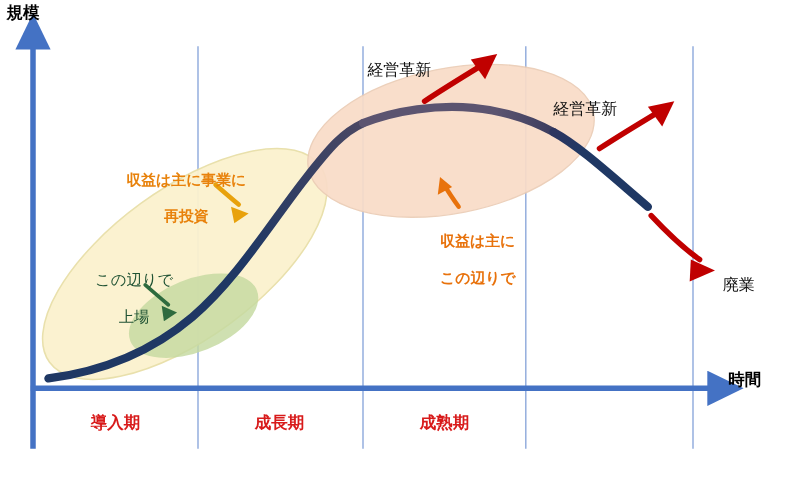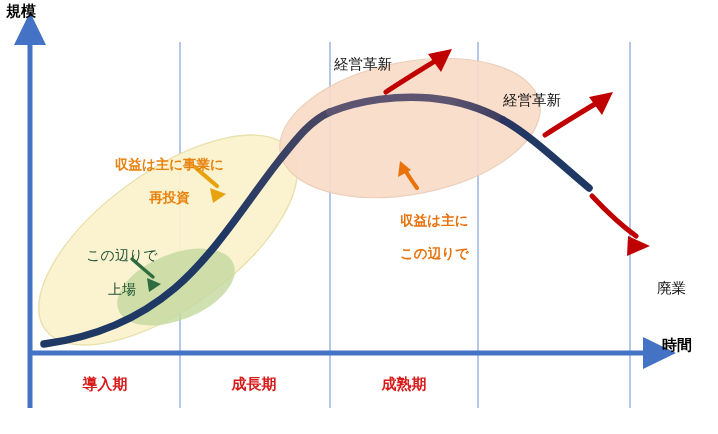--- a/index.html
+++ b/index.html
@@ -164,19 +164,19 @@
 
   <div class="lbl note-orange2" style="left:370px; top:196px; width:110px;">
     <span>収益は主に</span><br>
     <span>この辺りで</span>
   </div>
 
   <div class="lbl note-black" style="left:334px; top:56px; width:80px;">経営革新</div>
 
   <div class="lbl note-black" style="left:503px; top:92px; width:80px;">経営革新</div>
 
-  <div class="lbl note-end" style="left:657px; top:252px;margin-top:28px;">廃業</div>
+  <div class="lbl note-end" style="left:657px; top:252px;">廃業</div>
 
   <div class="lbl stage-label" style="left:55px; top:375px; width:100px;">導入期</div>
   <div class="lbl stage-label" style="left:354px; top:375px; width:100px;">成熟期</div>
   <div class="lbl stage-label" style="left:204px; top:375px; width:100px;">成長期</div>
 
 </div>
 
 </body></html>

